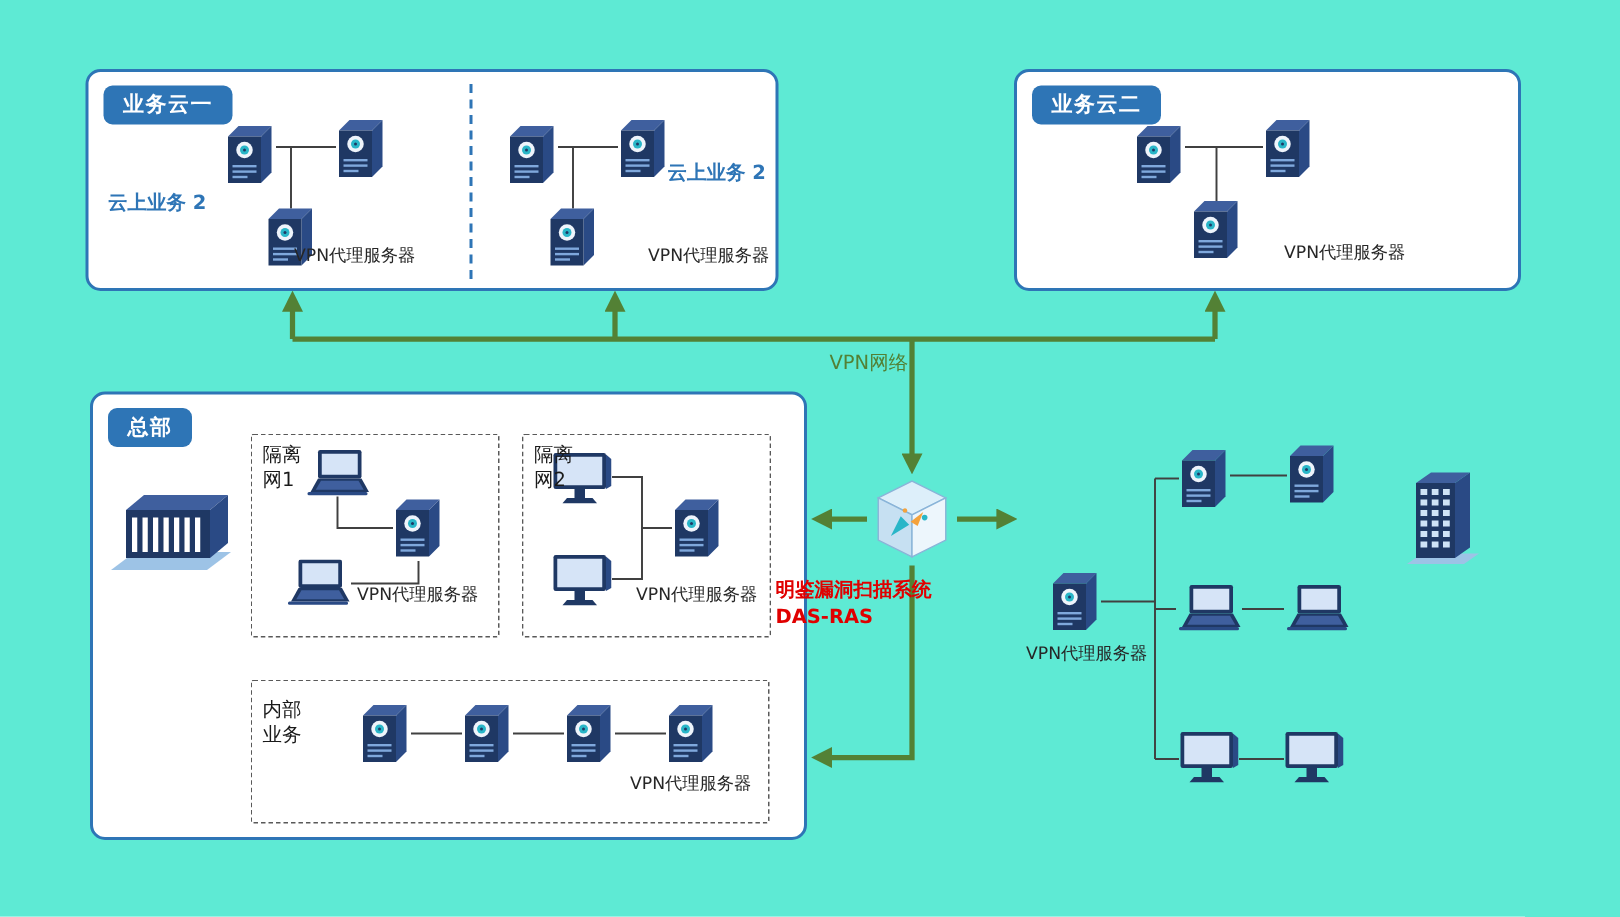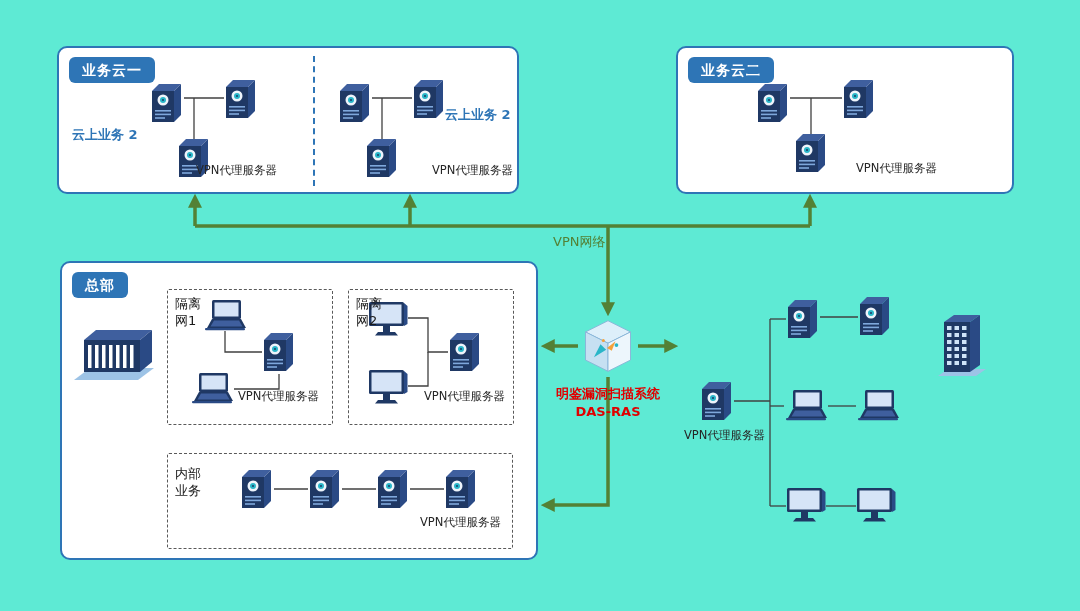--- a/index.html
+++ b/index.html
@@ -11,21 +11,21 @@
   .canvas{position:relative;width:1080px;height:611px;background:#5eead4;overflow:hidden}
   .box{position:absolute;border:2px solid var(--box-border);border-radius:10px;background:#fff}
   .badge{position:absolute;background:var(--badge-bg);color:var(--badge-text);font-size:14px;font-weight:bold;line-height:1;padding:6px 13px;border-radius:6px;letter-spacing:1px;white-space:nowrap}
   .dashed{position:absolute;border:1.6px dashed #595959;border-radius:2px}
   .vdivider{position:absolute;border-left:2px dashed var(--box-border)}
   .lbl{position:absolute;font-size:11.5px;color:#262626;white-space:nowrap}
   .lbl-blue{position:absolute;font-size:13px;font-weight:bold;color:var(--label-blue);white-space:nowrap}
   .lbl-stack{position:absolute;font-size:13px;font-weight:normal;color:#1a1a1a;width:30px;line-height:1.3;word-break:break-all}
   .icon{position:absolute}
   .overlay{position:absolute;left:0;top:0;pointer-events:none}
-  .center-label{position:absolute;left:517px;top:385px;width:182px;text-align:center;color:var(--alert-red);font-weight:bold;font-size:13px;line-height:1.4}
+  .center-label{position:absolute;left:517px;top:385px;width:182px;text-align:left;color:var(--alert-red);font-weight:bold;font-size:13px;line-height:1.4}
   .net-label{position:absolute;left:553px;top:233px;color:var(--arrow-green);font-size:13px;white-space:nowrap}
 </style>
 </head>
 <body>
 
 <div class="canvas">
 
   <svg width="0" height="0" style="position:absolute" aria-hidden="true">
     <defs>
       <symbol id="sym-server" viewBox="0 0 34 42">

